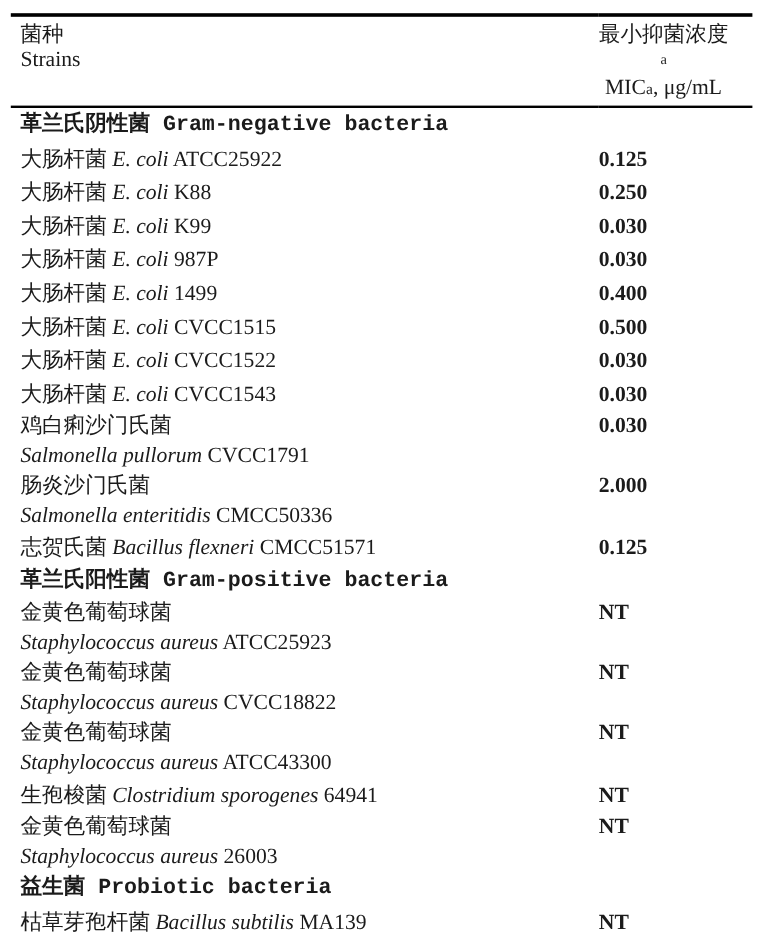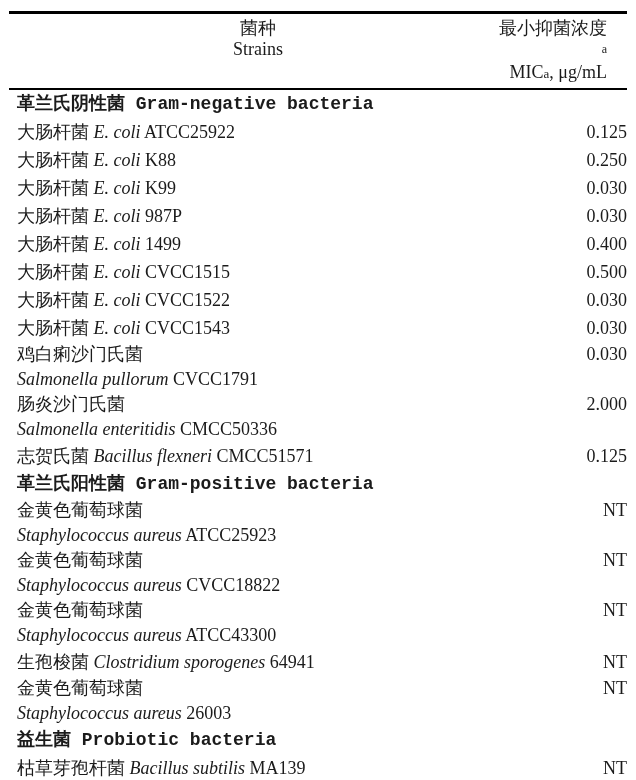--- a/index.html
+++ b/index.html
@@ -17,27 +17,27 @@
     border-top: 3px solid #000000;
     border-bottom: 3px solid #000000;
     table-layout: fixed;
   }
   td { padding: 0; font-size: 18px; vertical-align: top; }
   col.c-strain { width: 490px; }
   col.c-mic { width: 128px; }
 
   thead tr { border-bottom: 2px solid #000000; }
   thead td { line-height: 21px; padding-top: 4px; padding-bottom: 4px; }
-  thead td.strain-h { padding-left: 8px; text-align: center; }
-  thead td.mic-h { text-align: right; padding-right: 20px; }
+  thead td.strain-h { padding-left: 8px; }
+  thead td.mic-h { text-align: center; padding-right: 20px; }
   .note-sup { font-size: 12px; vertical-align: 4px; letter-spacing: 0; }
   .sub-a { font-size: 13px; vertical-align: baseline; }
 
   td.strain { padding-left: 8px; }
-  td.mic { text-align: right; }
+  td.mic { text-align: left; font-weight: bold; }
 
   tr.section-row td { font-weight: bold; line-height: 28px; font-family: Liberation Mono, monospace; }
   tr.single-row td { line-height: 28px; }
   tr.double-row .l1, tr.double-row .l2 { line-height: 25px; }
   tr.double-row td.mic { line-height: 25px; }
 
   .latin { font-style: italic; }
 </style>
 </head>
 <body>

